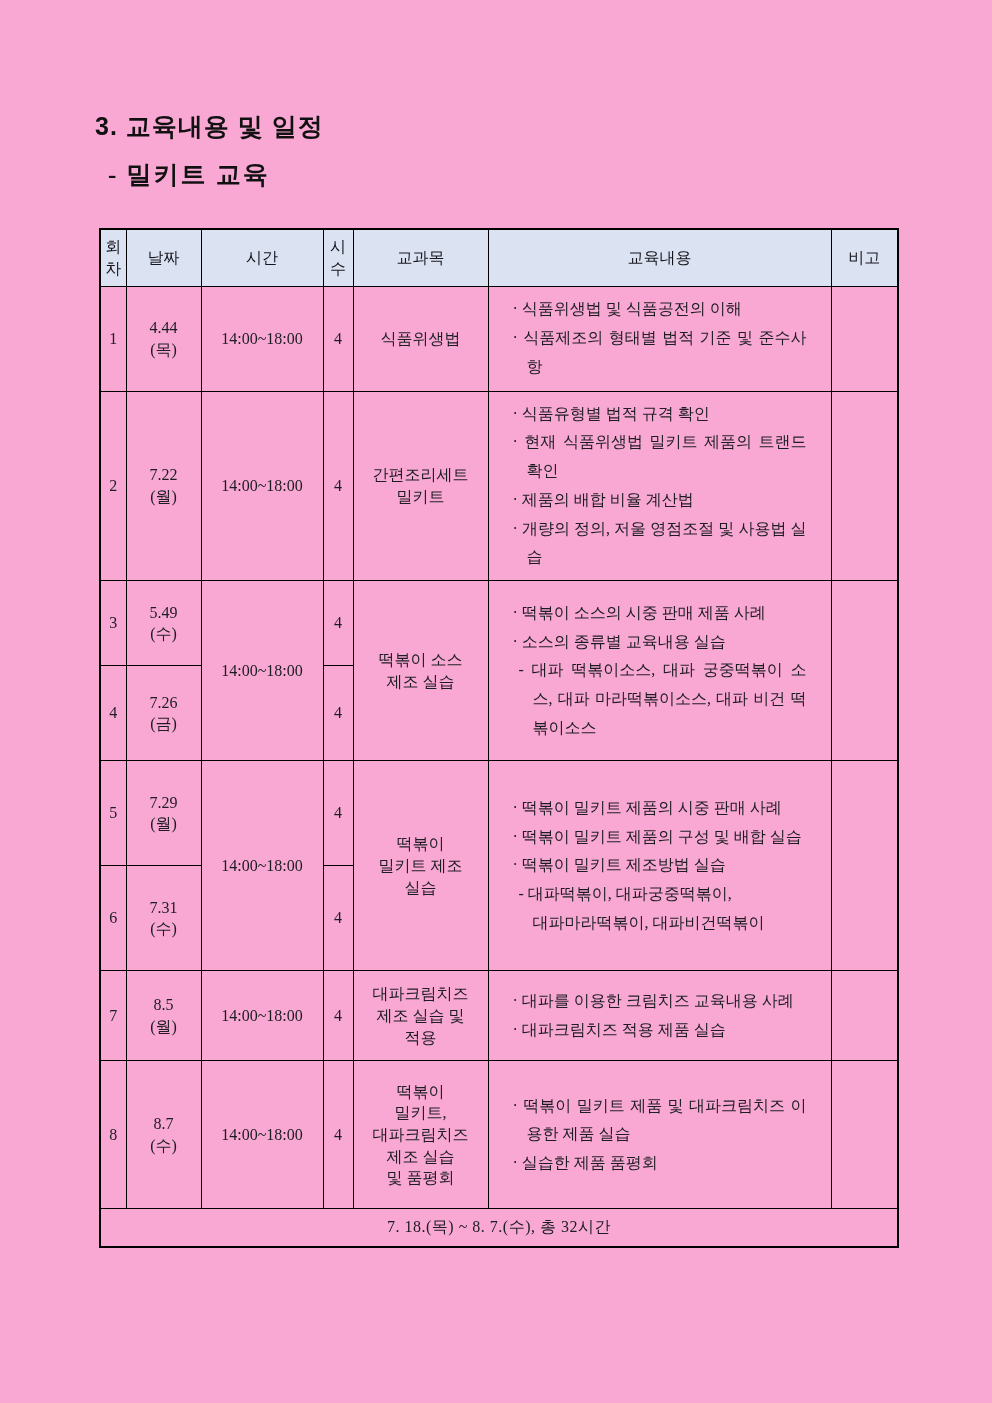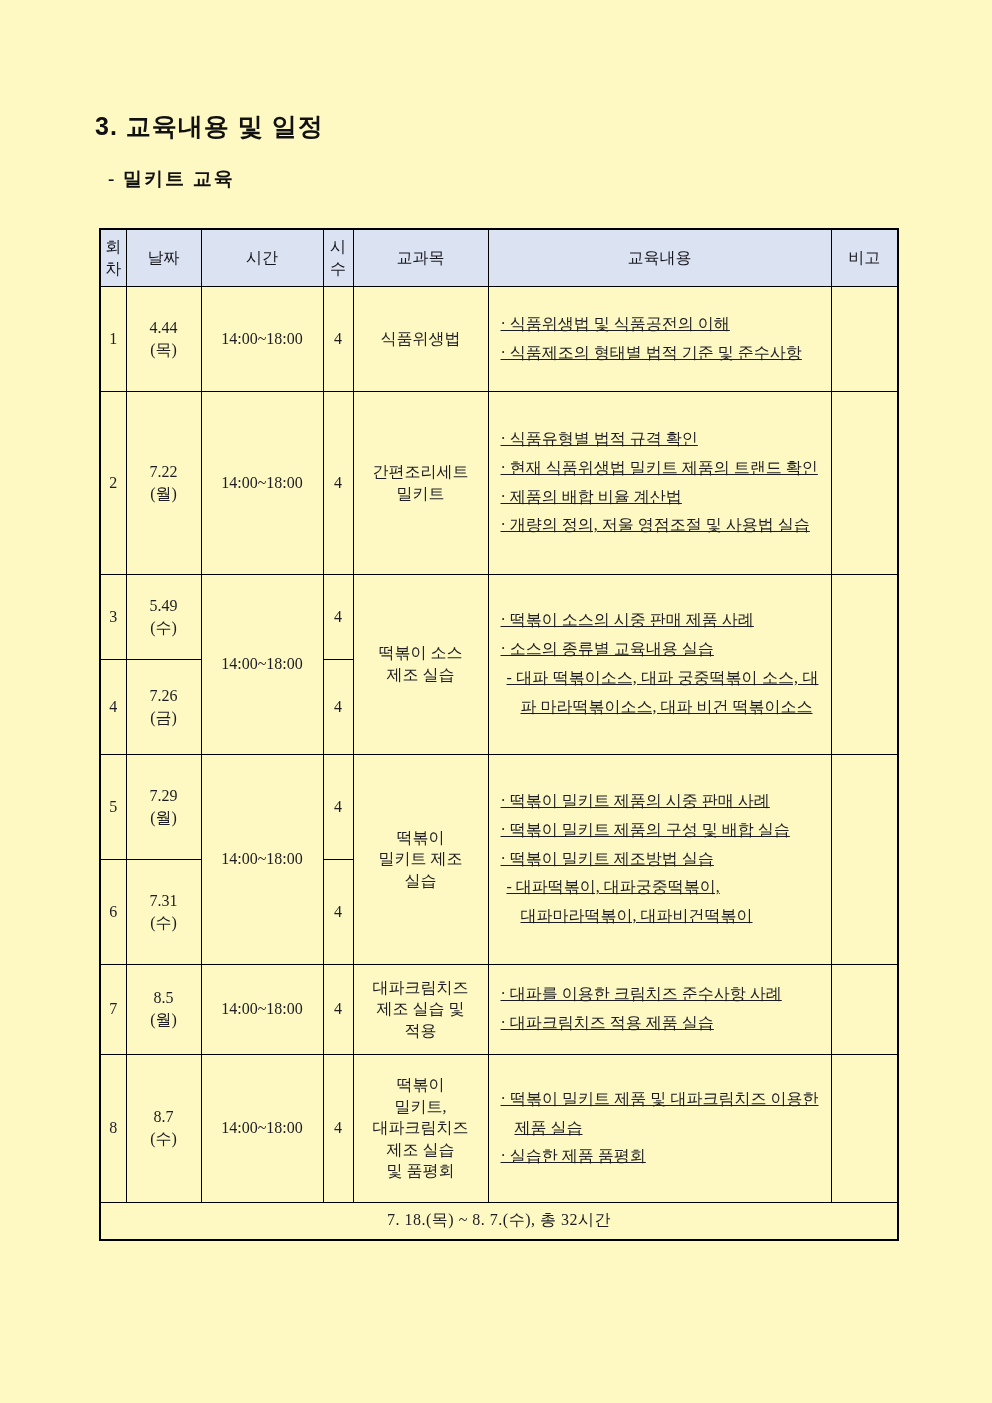--- a/index.html
+++ b/index.html
@@ -1,28 +1,28 @@
 <!DOCTYPE html>
 <html><head>
 <meta charset="utf-8">
 <style>
   html,body{margin:0;padding:0;background:#ffffff;}
-  .page{position:relative;width:992px;height:1403px;background:#fef9c3;overflow:hidden;
+  .page{position:relative;width:992px;height:1403px;background:#f9a8d4;overflow:hidden;
         font-family:"Liberation Serif","DejaVu Serif",serif;color:#1c1c22;}
   .doc-title{position:absolute;left:95px;top:110px;font-family:"Liberation Sans","DejaVu Sans",sans-serif;
         font-weight:bold;font-size:25px;letter-spacing:1px;color:#111;}
-  .doc-subtitle{position:absolute;left:108px;top:166px;font-weight:bold;font-size:19px;
+  .doc-subtitle{position:absolute;left:108px;top:158px;font-weight:bold;font-size:25px;
         letter-spacing:2px;color:#111;}
   table.schedule{position:absolute;left:99px;top:228px;width:798px;border-collapse:collapse;
         table-layout:fixed;border:2px solid #000;}
   table.schedule th,table.schedule td{border:1px solid #000;vertical-align:middle;
         font-size:16px;font-weight:normal;overflow:hidden;}
   th.hcell{background:#dbe2f1;text-align:center;line-height:1.35;color:#15151d;}
   td.c-center{text-align:center;line-height:1.35;}
-  td.c-content{text-align:left;padding:8px 12px;line-height:1.8;text-decoration:underline;}
+  td.c-content{text-align:left;padding:8px 24px;line-height:1.8;}
   .pre{white-space:pre-line;}
   .line{padding-left:14px;text-indent:-14px;text-align:justify;word-break:break-all;}
   .line.dash{padding-left:20px;text-indent:-14px;}
   tr.h-head{height:57px;}
   tr.r1{height:105px;}
   tr.r2{height:183px;}
   tr.r3{height:85px;}
   tr.r4{height:95px;}
   tr.r5{height:105px;}
   tr.r6{height:105px;}
@@ -144,21 +144,21 @@
     <tr class="r7">
       <td class="c-center">7</td>
       <td class="c-center pre">8.5
 (월)</td>
       <td class="c-center">14:00~18:00</td>
       <td class="c-center">4</td>
       <td class="c-center pre">대파크림치즈
 제조 실습 및
 적용</td>
       <td class="c-content">
-        <div class="line">· 대파를 이용한 크림치즈 준수사항 사례</div>
+        <div class="line">· 대파를 이용한 크림치즈 교육내용 사례</div>
         <div class="line">· 대파크림치즈 적용 제품 실습</div>
       </td>
       <td class="c-center"></td>
     </tr>
 
     <tr class="r8">
       <td class="c-center">8</td>
       <td class="c-center pre">8.7
 (수)</td>
       <td class="c-center">14:00~18:00</td>

